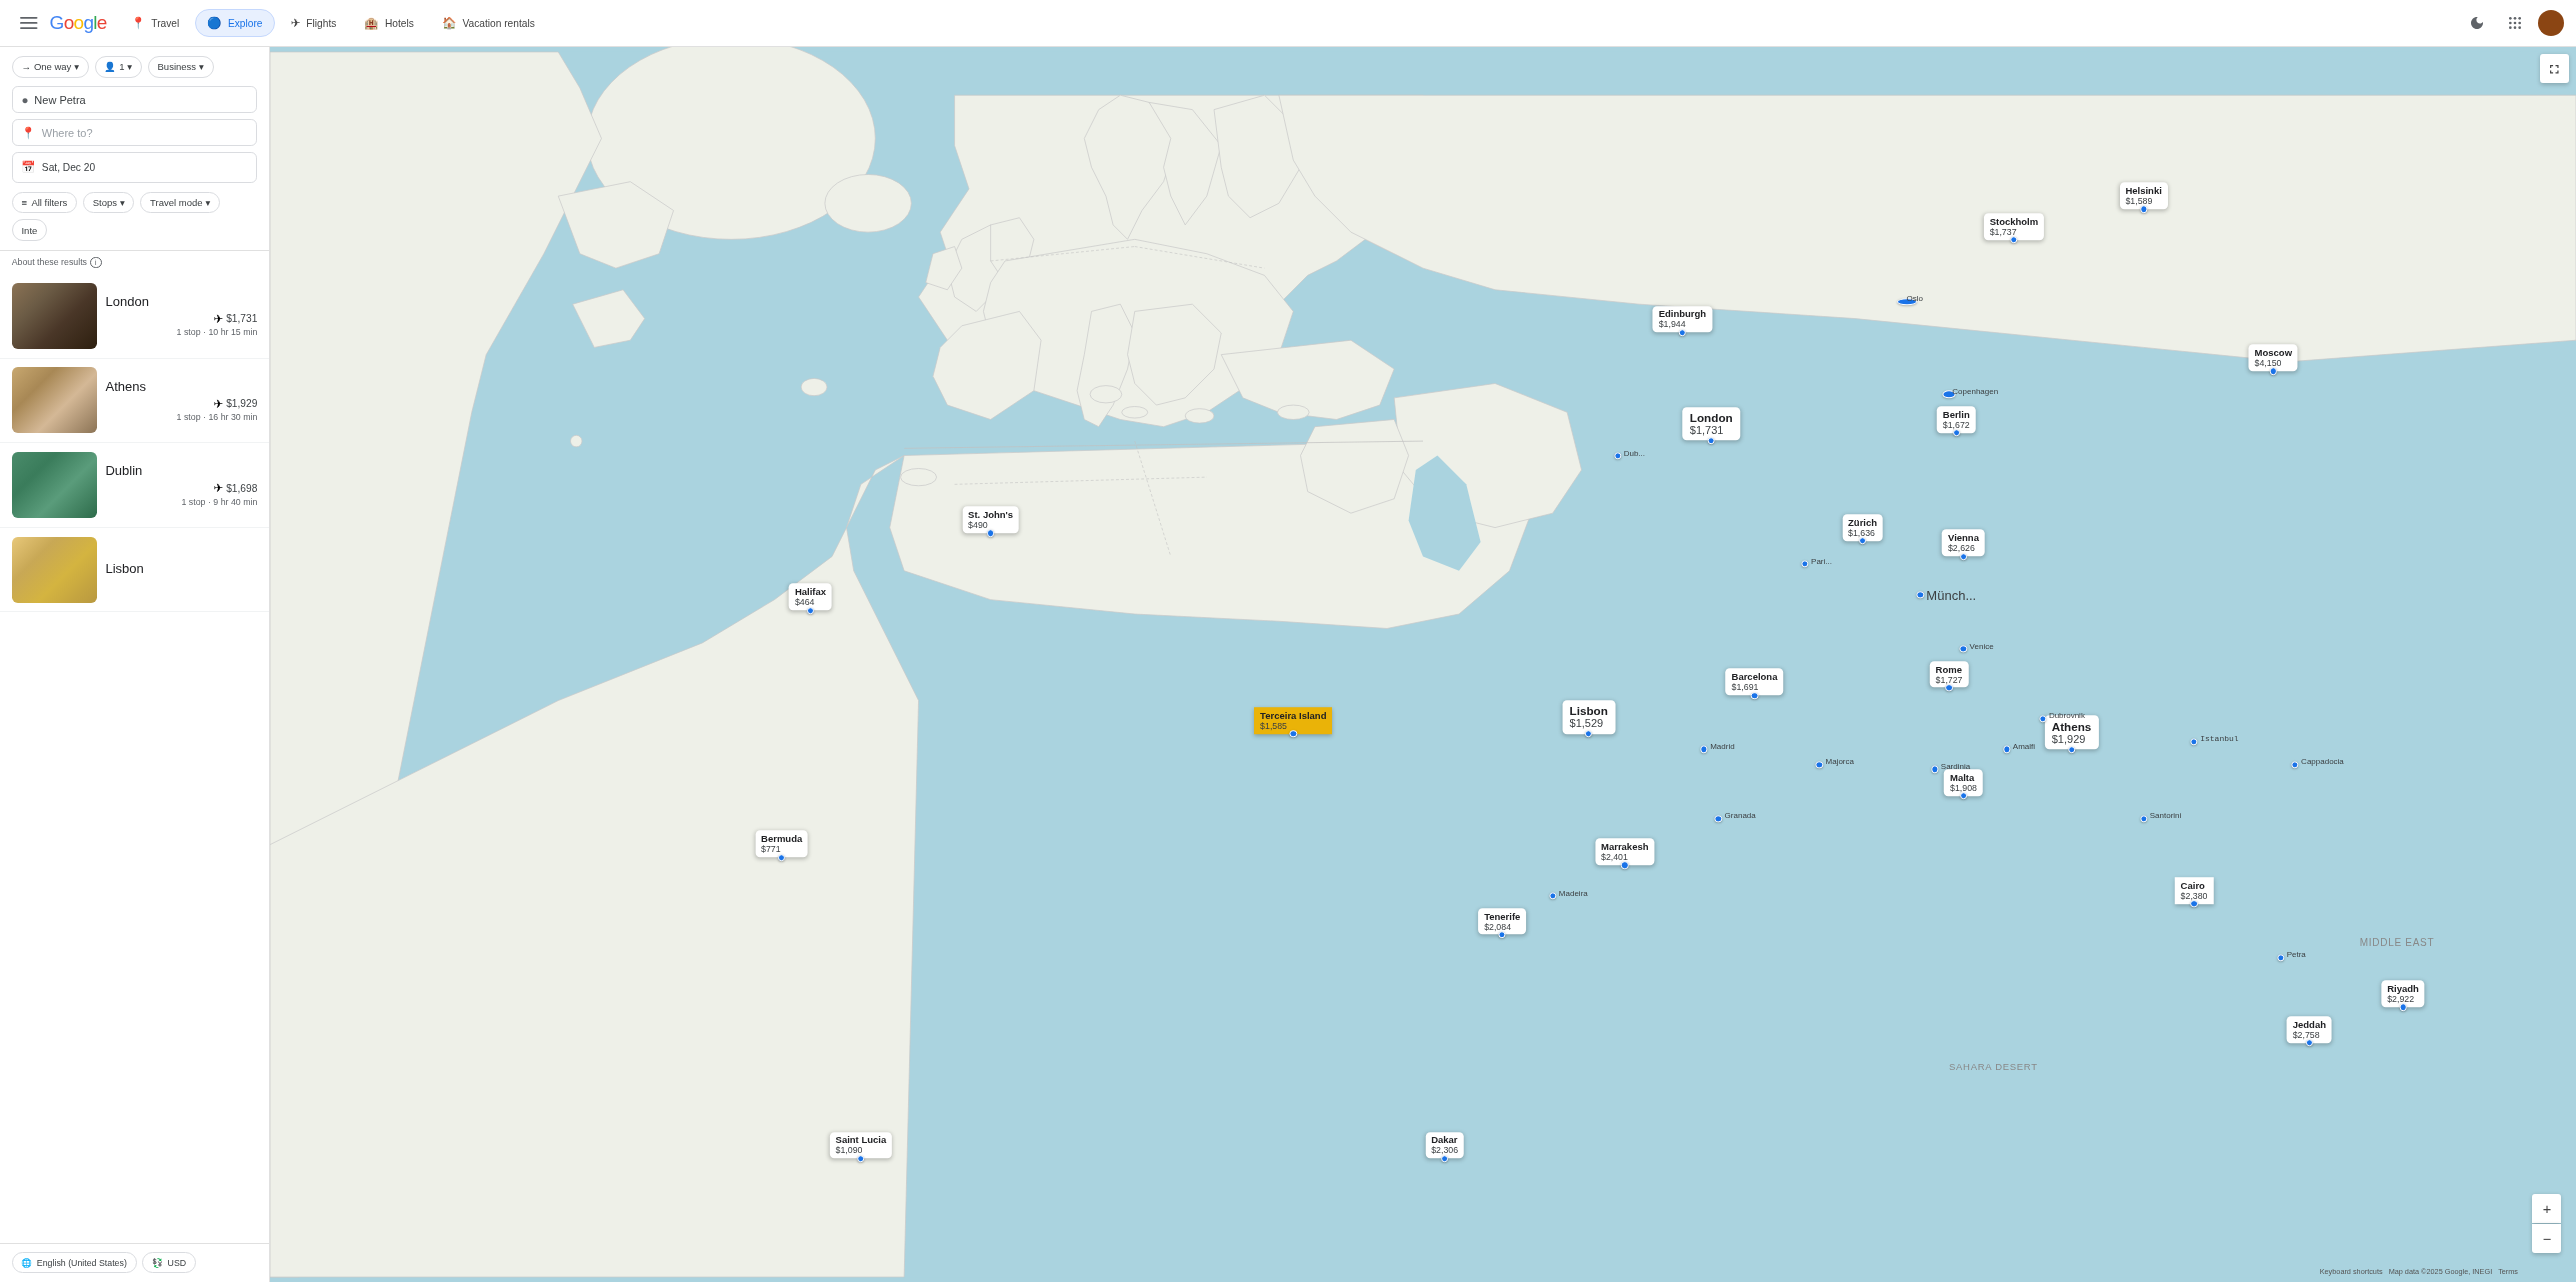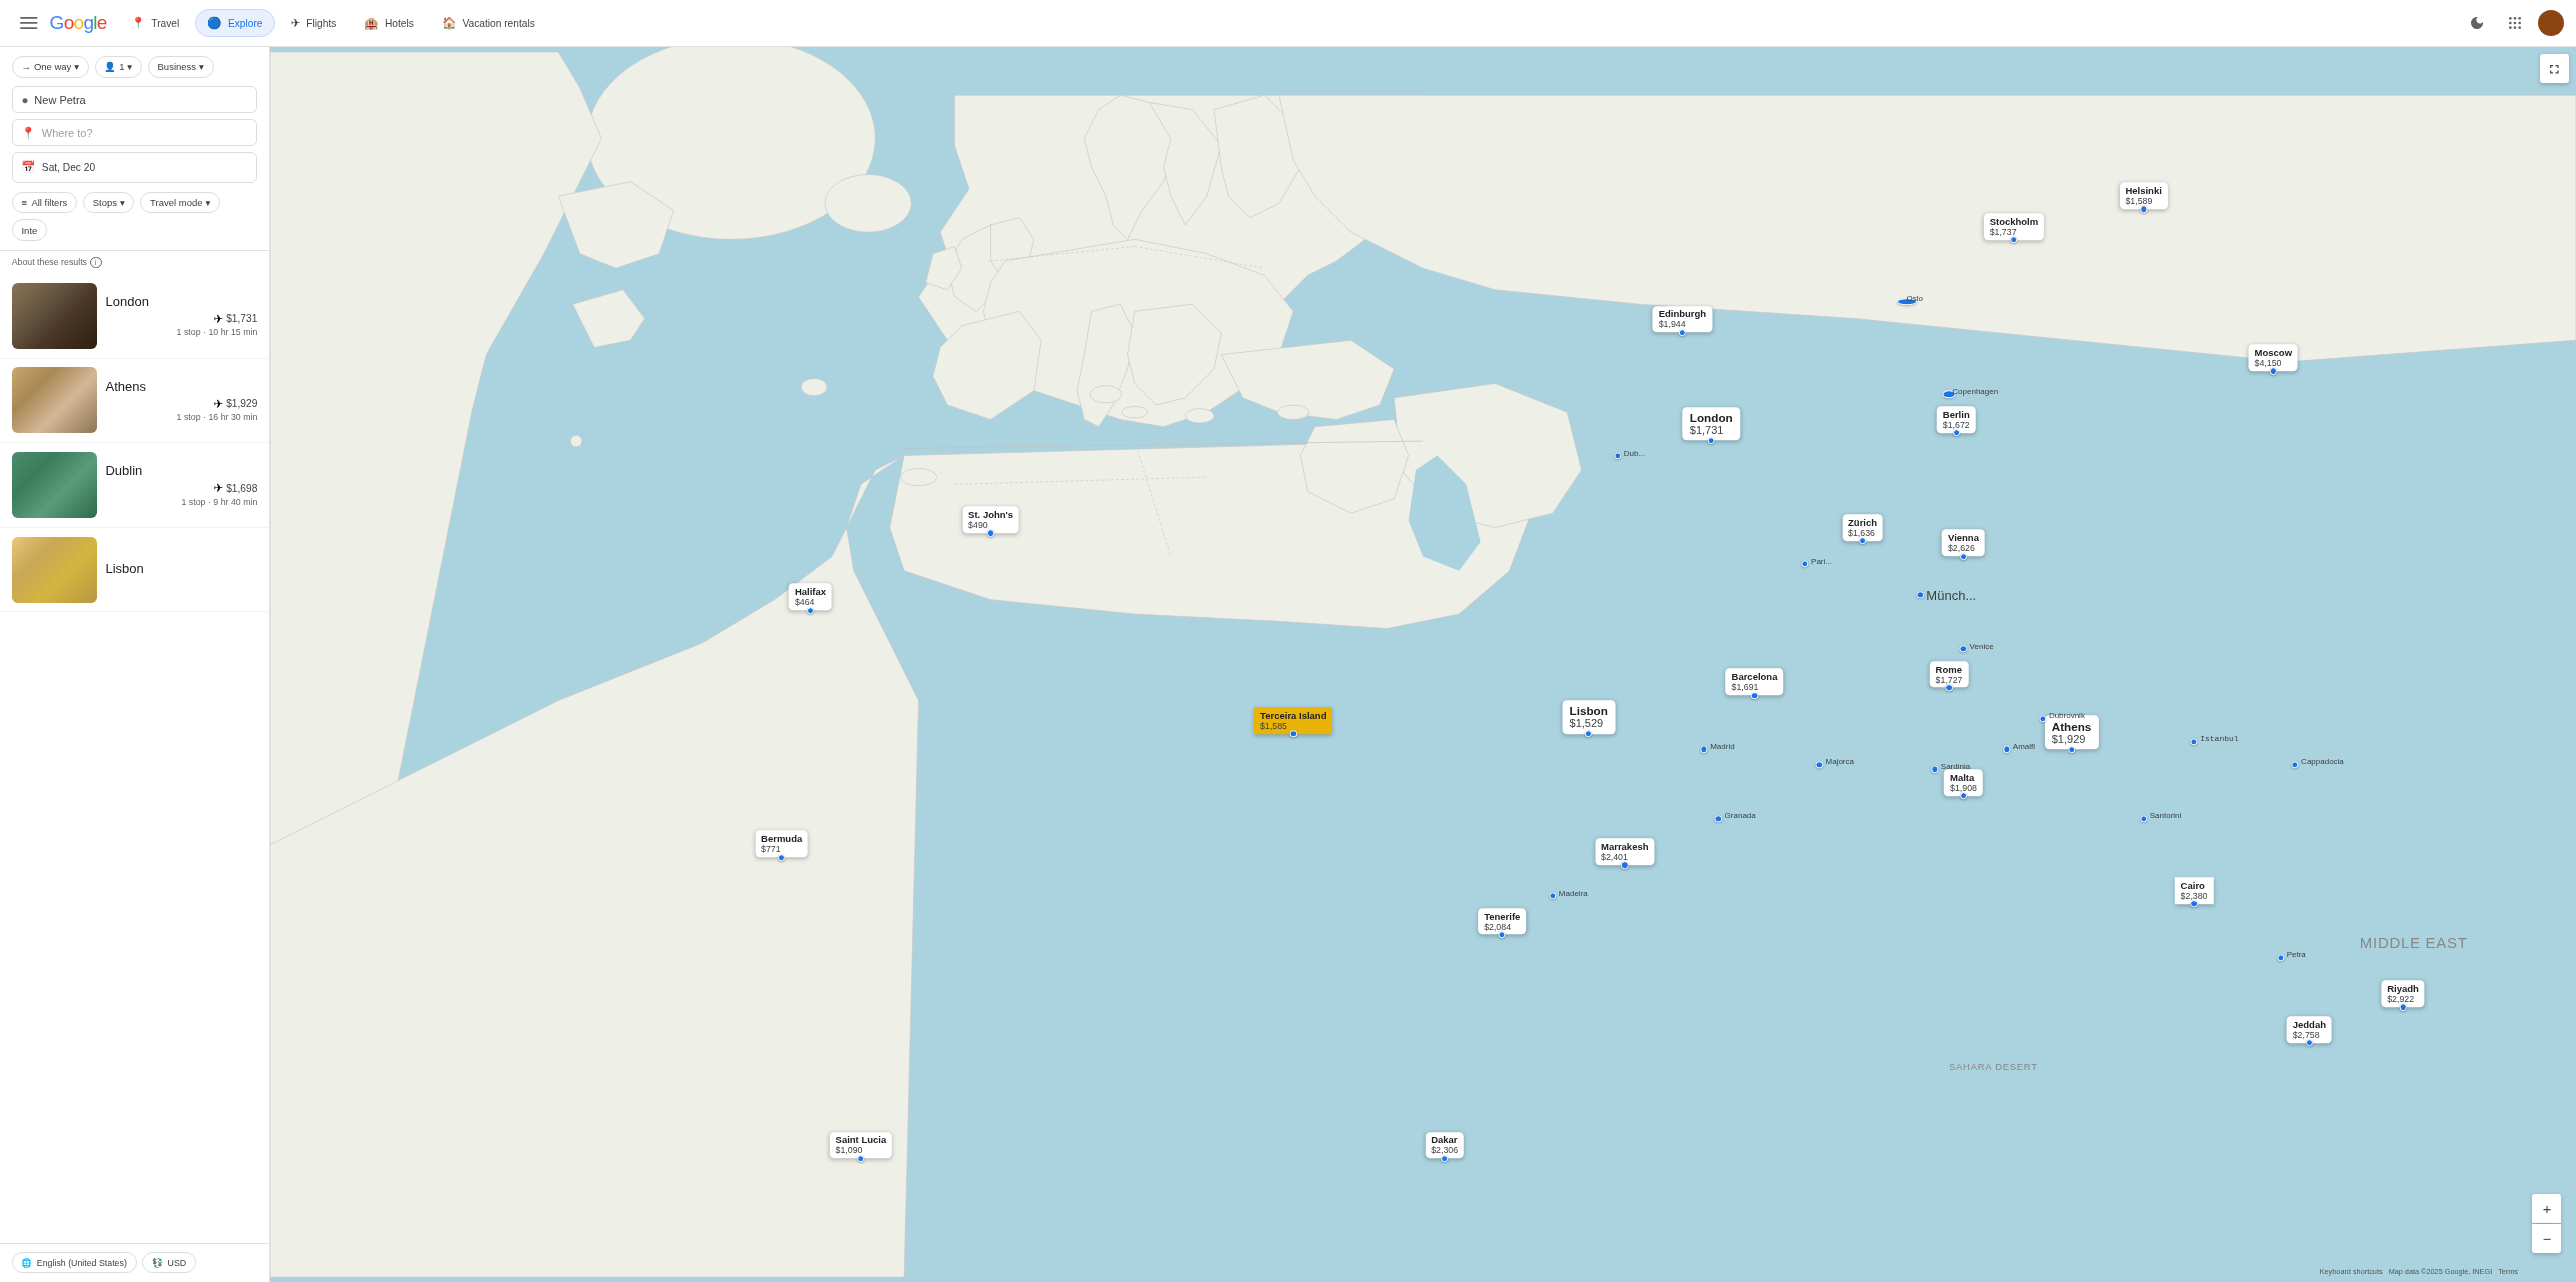--- a/index.html
+++ b/index.html
@@ -609,21 +609,21 @@
           <span style="position: absolute; left: 8.8px; top: -4.4px; font-size: 8px; color: rgb(60, 64, 67); white-space: nowrap; font-family: Arial, sans-serif;">Granada</span>
         </div>
         <div class="map-label" style="position: absolute; left: 83.4375%; top: 69.375%; transform: translate(-50%, -100%); background: rgb(255, 255, 255); border-radius: 0; box-shadow: rgba(0, 0, 0, 0.25) 0px 1.5px 4.4px; padding: 2.9px 5.8px; cursor: pointer; white-space: nowrap; font-family: Arial, sans-serif;">
           <div class="label-city">Cairo</div>
           <div class="label-price">$2,380</div>
           <div class="label-dot"></div>
         </div>
         <div style="position: absolute; left: 87.1875%; top: 73.75%; width: 7.3px; height: 7.3px; border-radius: 50%; background: rgb(26, 115, 232); border: 1.5px solid rgb(255, 255, 255); box-shadow: rgba(0, 0, 0, 0.3) 0px 0.7px 2.2px; cursor: pointer; transform: translate(-50%, -50%);">
           <span style="position: absolute; left: 8.8px; top: -4.4px; font-size: 8px; color: rgb(60, 64, 67); white-space: nowrap; font-family: Arial, sans-serif;">Petra</span>
         </div>
-        <div style="position: absolute; left: 90.625%; top: 72.5%; font-size: 15px; font-weight: 500; color: rgb(136, 136, 136); letter-spacing: 0.7px; white-space: nowrap; font-family: Arial, sans-serif; transform: translateY(-50%);">MIDDLE EAST</div>
+        <div style="position: absolute; left: 90.625%; top: 72.5%; font-size: 10px; font-weight: 500; color: rgb(136, 136, 136); letter-spacing: 0.7px; white-space: nowrap; font-family: Arial, sans-serif; transform: translateY(-50%);">MIDDLE EAST</div>
         <div class="map-label" style="position: absolute; left: 58.75%; top: 66.25%; transform: translate(-50%, -100%); background: rgb(255, 255, 255); border-radius: 4.4px; box-shadow: rgba(0, 0, 0, 0.25) 0px 1.5px 4.4px; padding: 2.9px 5.8px; cursor: pointer; white-space: nowrap; font-family: Arial, sans-serif;">
           <div class="label-city">Marrakesh</div>
           <div class="label-price">$2,401</div>
           <div class="label-dot"></div>
         </div>
         <div class="map-label" style="position: absolute; left: 53.4375%; top: 71.875%; transform: translate(-50%, -100%); background: rgb(255, 255, 255); border-radius: 4.4px; box-shadow: rgba(0, 0, 0, 0.25) 0px 1.5px 4.4px; padding: 2.9px 5.8px; cursor: pointer; white-space: nowrap; font-family: Arial, sans-serif;">
           <div class="label-city">Tenerife</div>
           <div class="label-price">$2,084</div>
           <div class="label-dot"></div>
         </div>

